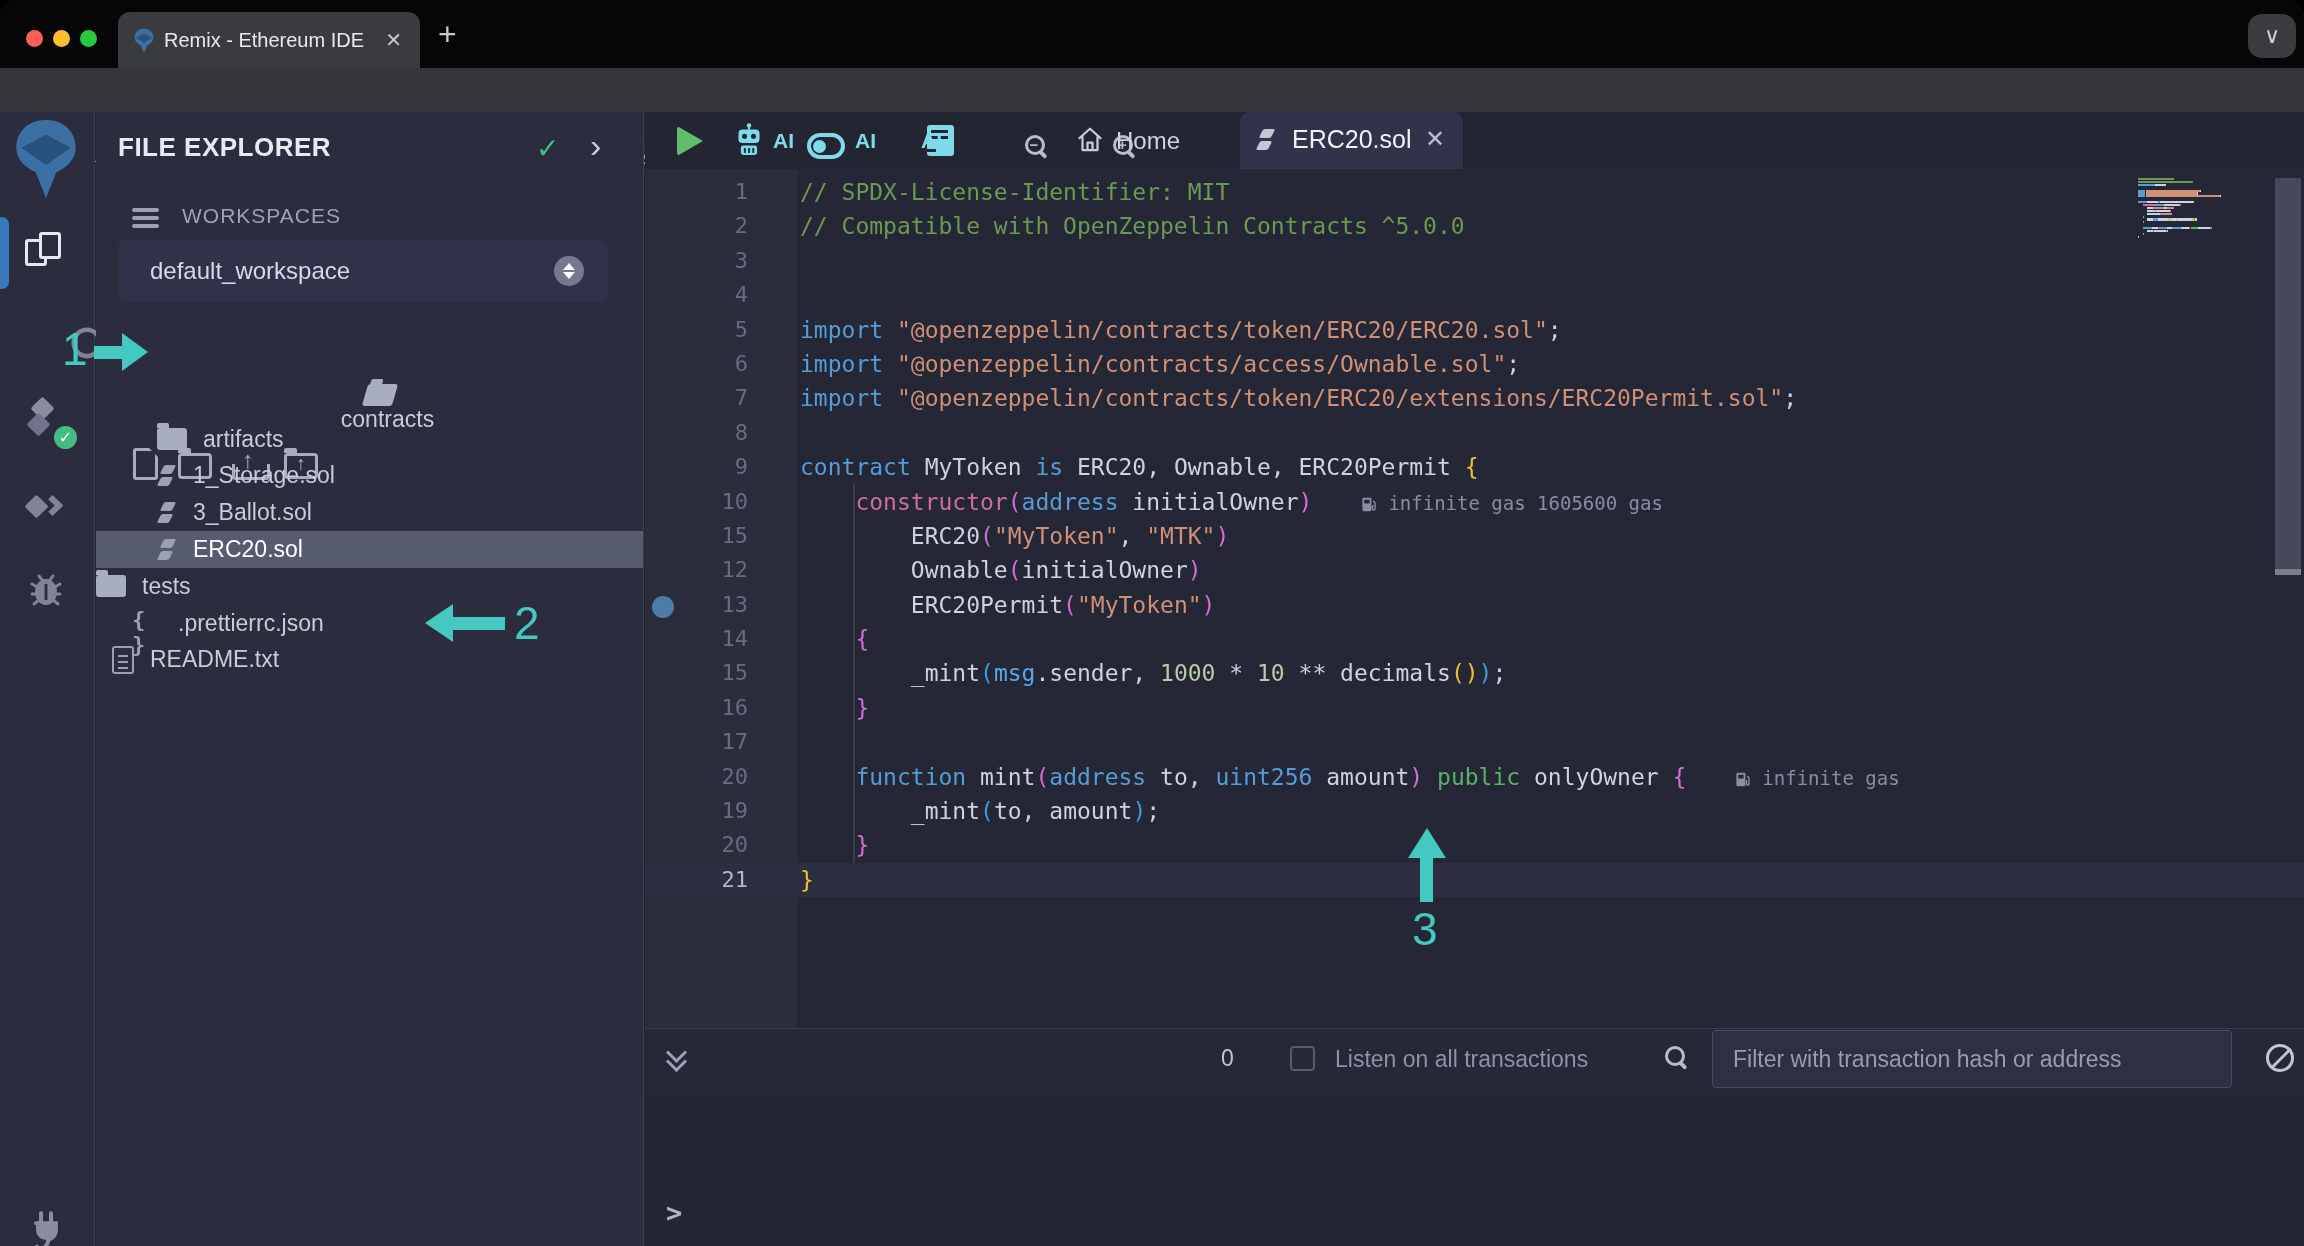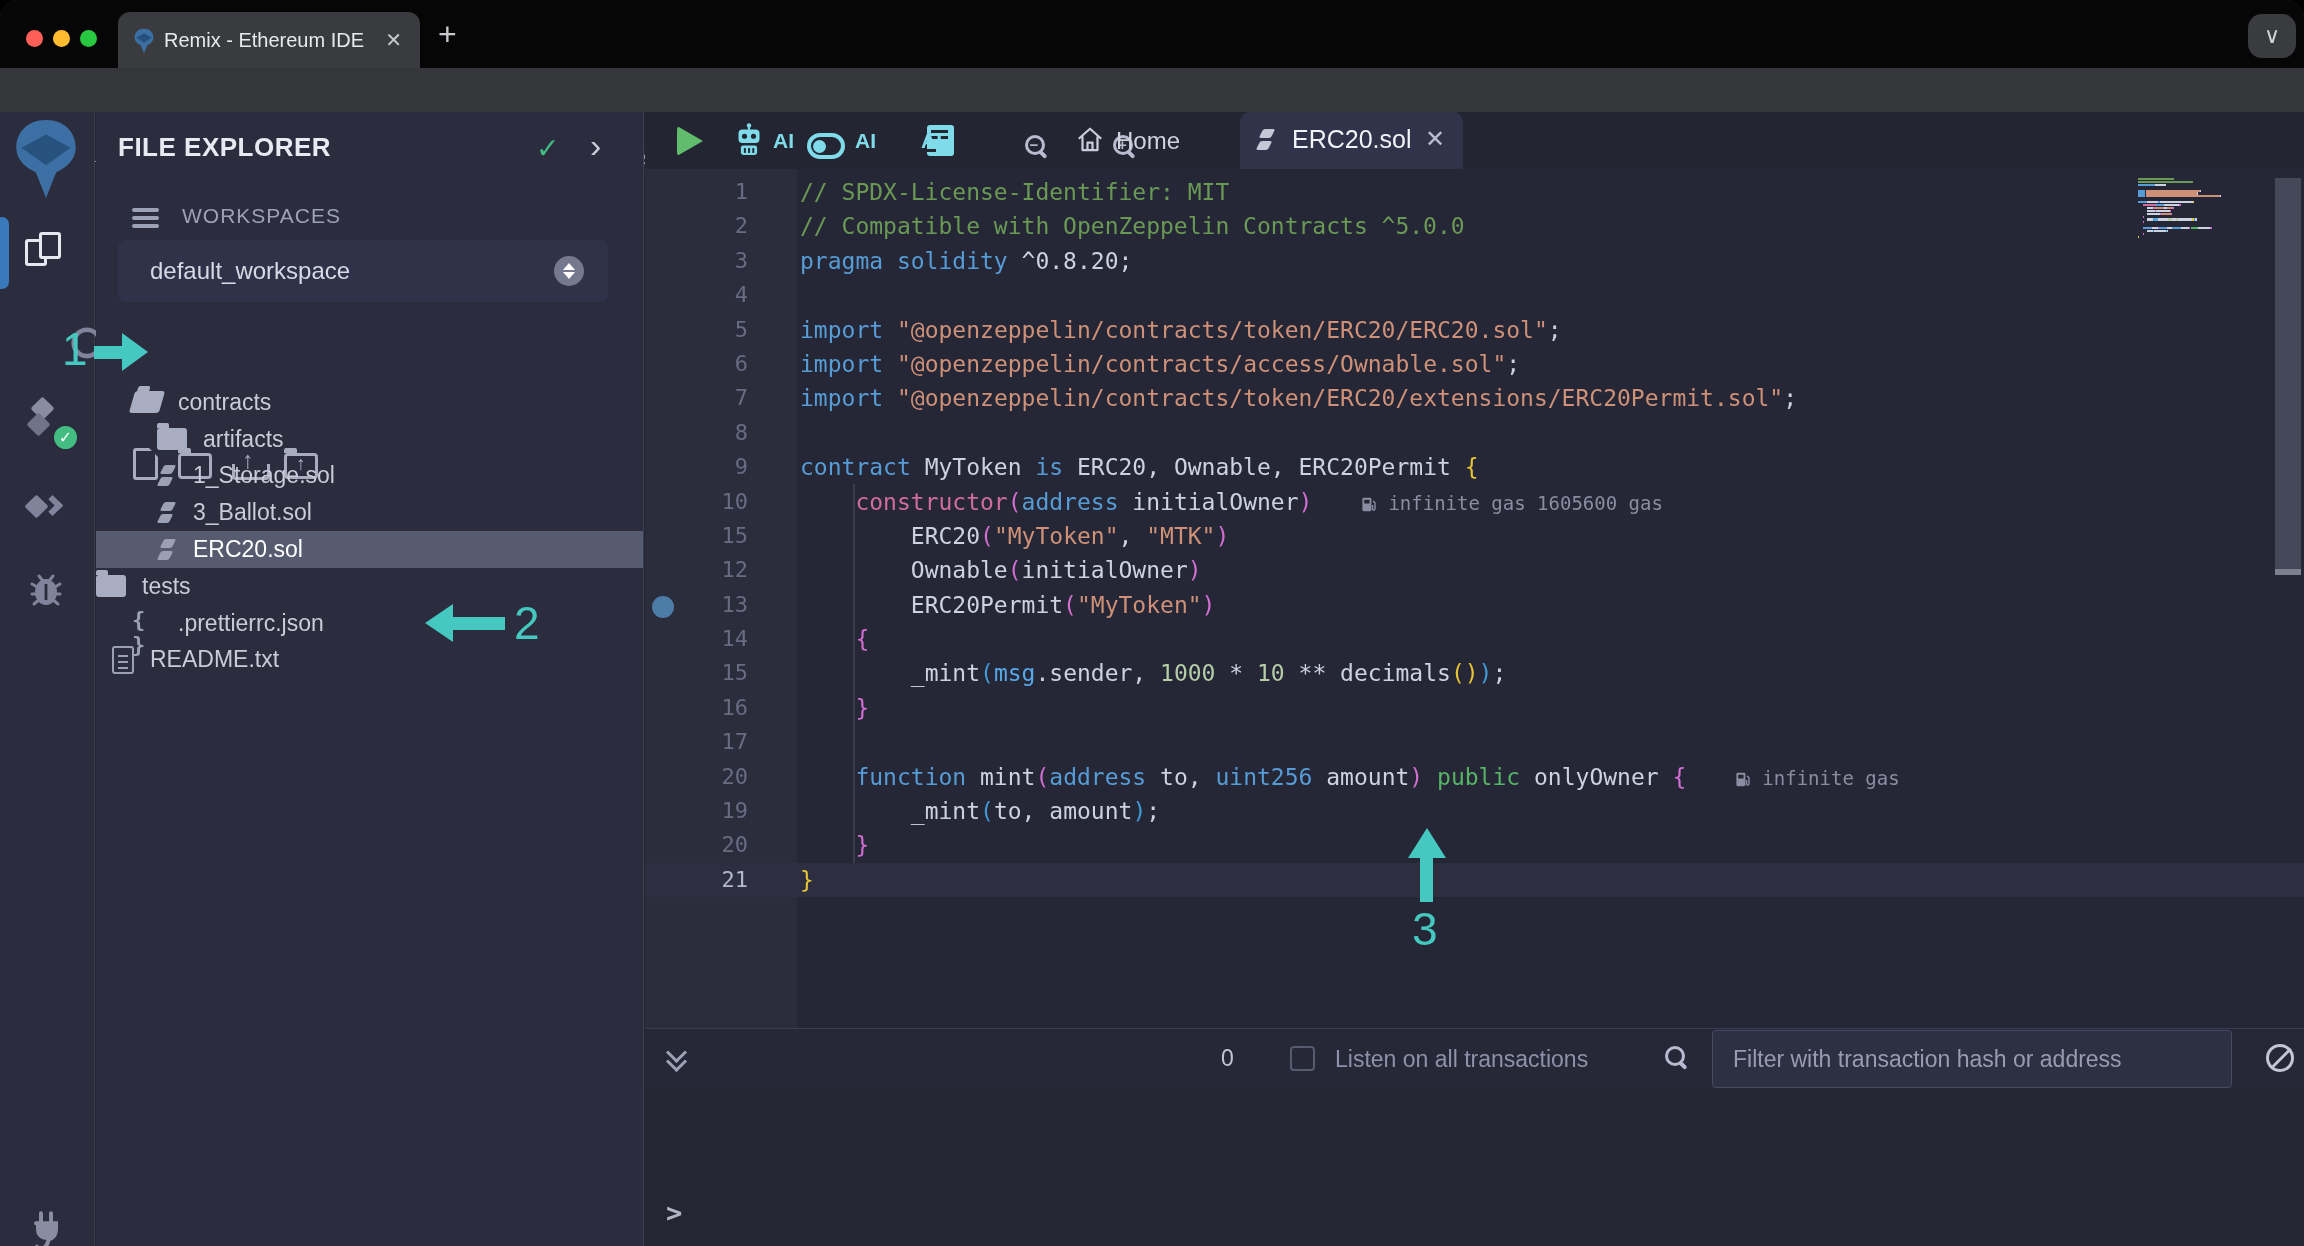--- a/index.html
+++ b/index.html
@@ -242,21 +242,21 @@
     </div>
 
     <div class="fa-row">
       <span class="fa" style="left:37px"><span class="ico-newfile"></span></span>
       <span class="fa" style="left:82px"><span class="ico-folder-o"></span></span>
       <span class="fa" style="left:136px"><span class="ico-upload"></span></span>
       <span class="fa" style="left:188px"><span class="ico-folderup"></span></span>
     </div>
 
     <div class="tree" id="tree">
-        <div class="trow" style="padding-left: 36px;">
+        <div class="trow" style="padding-left: 36px; flex-direction: column;">
           <span class="ticon tico-folder-open"></span>
           <span>contracts</span>
         </div>
         <div class="trow" style="padding-left: 61px;">
           <span class="ticon tico-folder-closed"></span>
           <span>artifacts</span>
         </div>
         <div class="trow" style="padding-left: 61px;">
           <span class="ticon tico-solidity"></span>
           <span>1_Storage.sol</span>
@@ -321,21 +321,20 @@
         <div class="cline">
           <span class="lnum">1</span>
           <span class="ctext"><span class="sg-com">// SPDX-License-Identifier: MIT</span></span>
         </div>
         <div class="cline">
           <span class="lnum">2</span>
           <span class="ctext"><span class="sg-com">// Compatible with OpenZeppelin Contracts ^5.0.0</span></span>
         </div>
         <div class="cline">
           <span class="lnum">3</span>
-          <span class="ctext"><span class="sg-kw">pragma solidity</span><span class="sg-pln"> ^0.8.20;</span></span>
         </div>
         <div class="cline">
           <span class="lnum">4</span>
           <span class="ctext"></span>
         </div>
         <div class="cline">
           <span class="lnum">5</span>
           <span class="ctext"><span class="sg-kw">import</span><span class="sg-ws"> </span><span class="sg-str">"@openzeppelin/contracts/token/ERC20/ERC20.sol"</span><span class="sg-pln">;</span></span>
         </div>
         <div class="cline">

